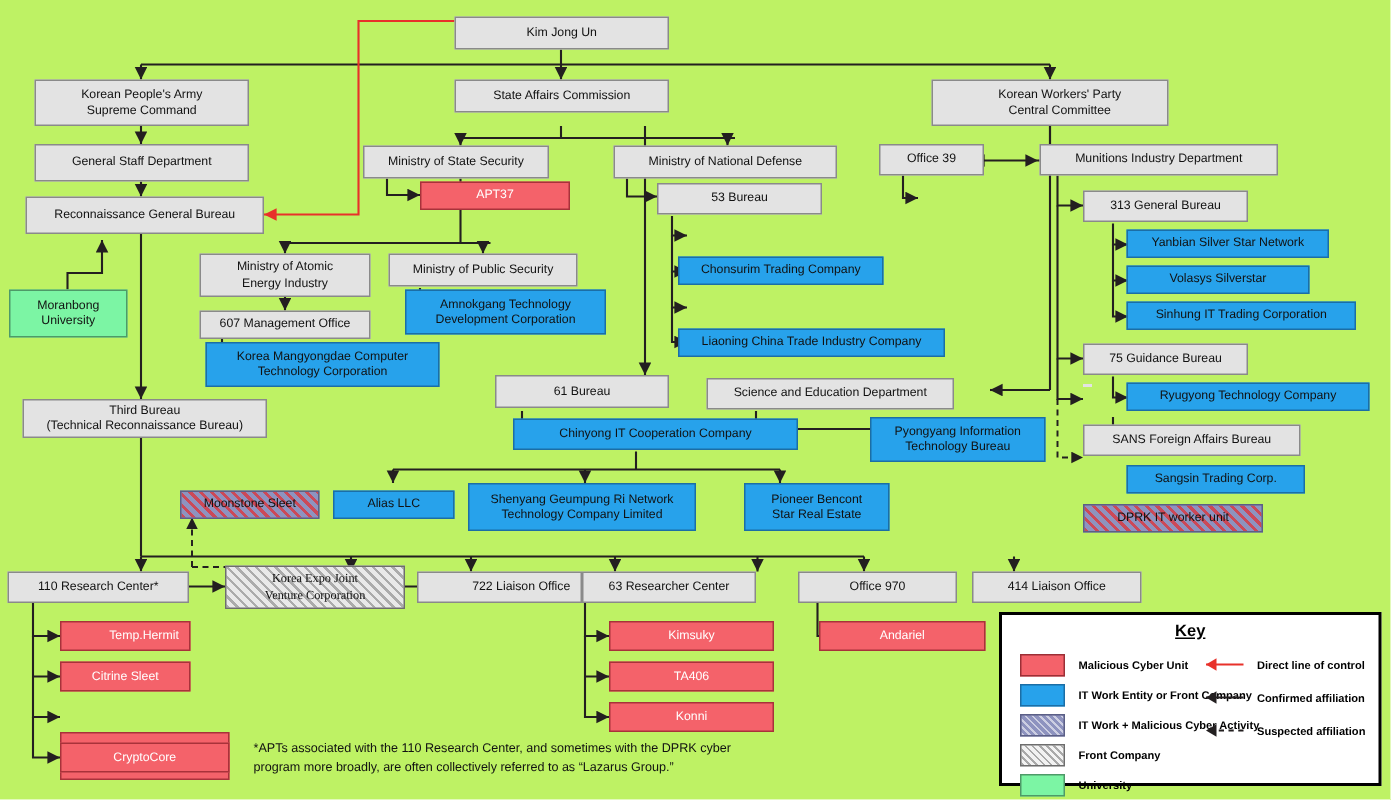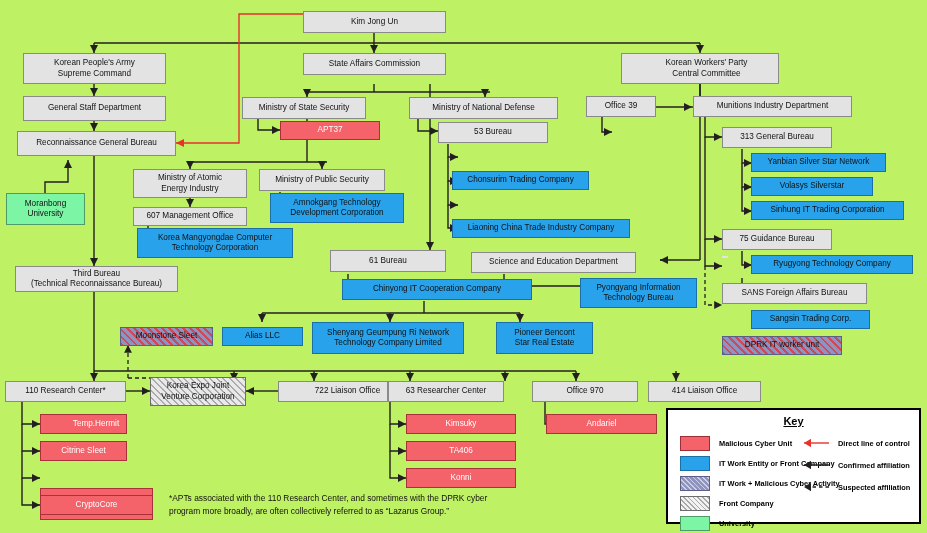--- a/index.html
+++ b/index.html
@@ -270,21 +270,21 @@
   <div class="node hatchpurple" style="left:722px;top:336px;width:120px;height:19px;">DPRK IT worker unit</div>
 
   <div class="node hatchpurple" style="left:120px;top:327px;width:93px;height:19px;">Moonstone Sleet</div>
   <div class="node blue" style="left:222px;top:327px;width:81px;height:19px;">Alias LLC</div>
   <div class="node blue" style="left:312px;top:322px;width:152px;height:32px;">Shenyang Geumpung Ri Network
 Technology Company Limited</div>
   <div class="node blue" style="left:472px;top:322px;width:97px;height:32px;margin-left:24px;">Pioneer Bencont
 Star Real Estate</div>
 
   <div class="node gray" style="left:5px;top:381px;width:121px;height:21px;">110 Research Center*</div>
-  <div class="node hatchgray" style="left:150px;top:377px;width:96px;height:29px;">Korea Expo Joint
+  <div class="node hatchgray" style="left:150px;top:377px;width:120px;height:29px;font-family:Liberation Serif, serif;">Korea Expo Joint
 Venture Corporation</div>
   <div class="node gray" style="left:278px;top:381px;width:110px;height:21px;padding-left:32px;">722 Liaison Office</div>
   <div class="node gray" style="left:388px;top:381px;width:116px;height:21px;">63 Researcher Center</div>
   <div class="node gray" style="left:532px;top:381px;width:106px;height:21px;">Office 970</div>
   <div class="node gray" style="left:648px;top:381px;width:113px;height:21px;">414 Liaison Office</div>
 
   <div class="node red" style="left:40px;top:414px;width:87px;height:20px;padding-left:28px;">Temp.Hermit</div>
   <div class="node red" style="left:40px;top:441px;width:87px;height:20px;">Citrine Sleet</div>
   <div class="node red" style="left:40px;top:488px;width:113px;height:32px;font-style:italic;">TraderTraitor</div>
   <div class="node red" style="left:40px;top:495px;width:113px;height:20px;">CryptoCore</div>

